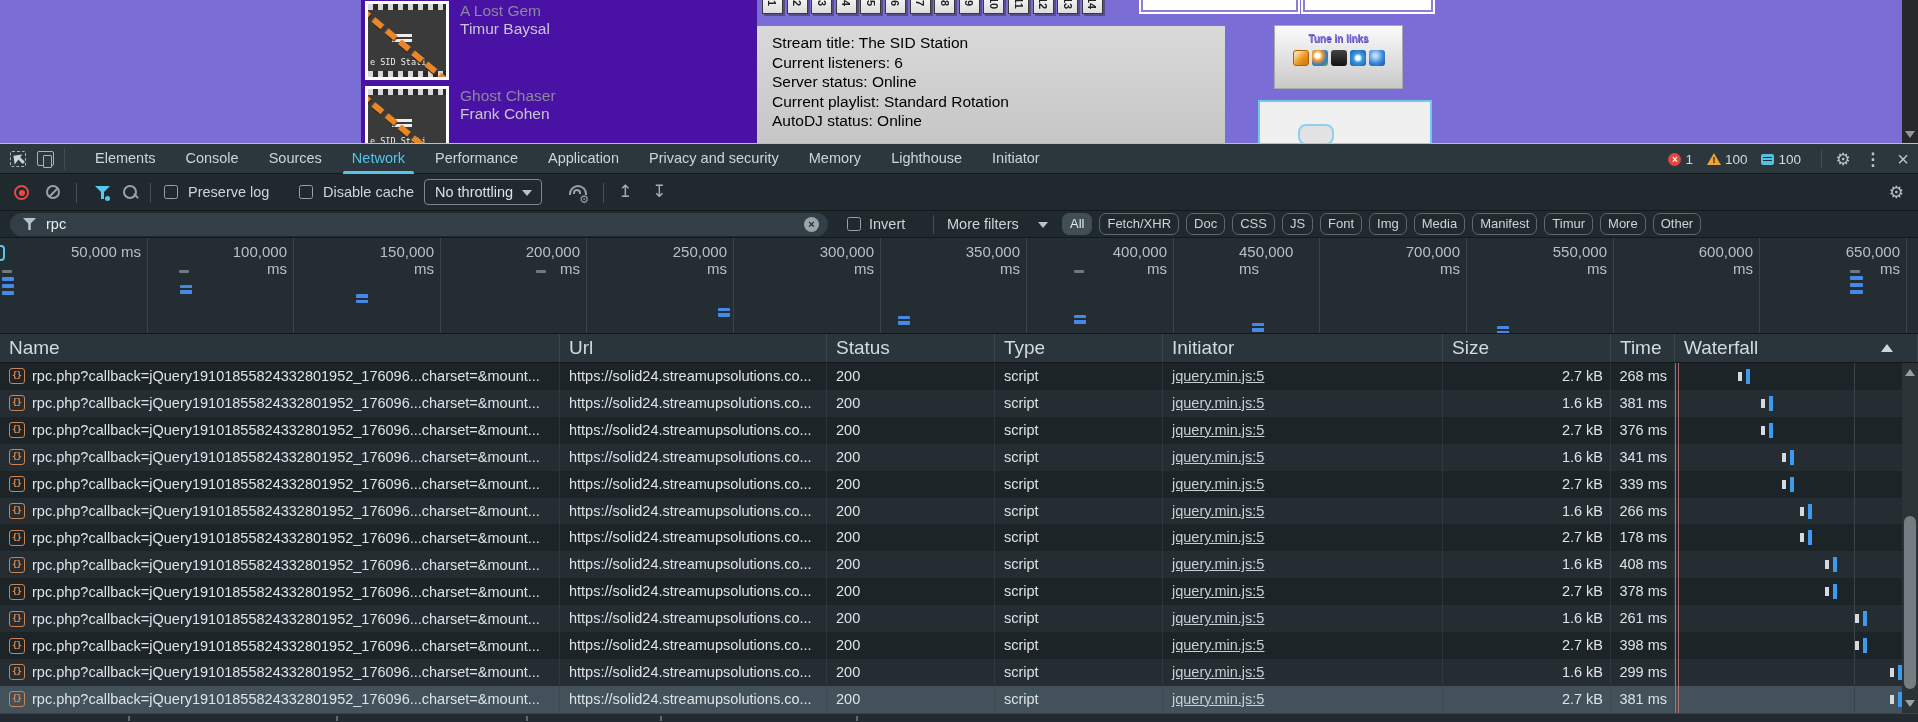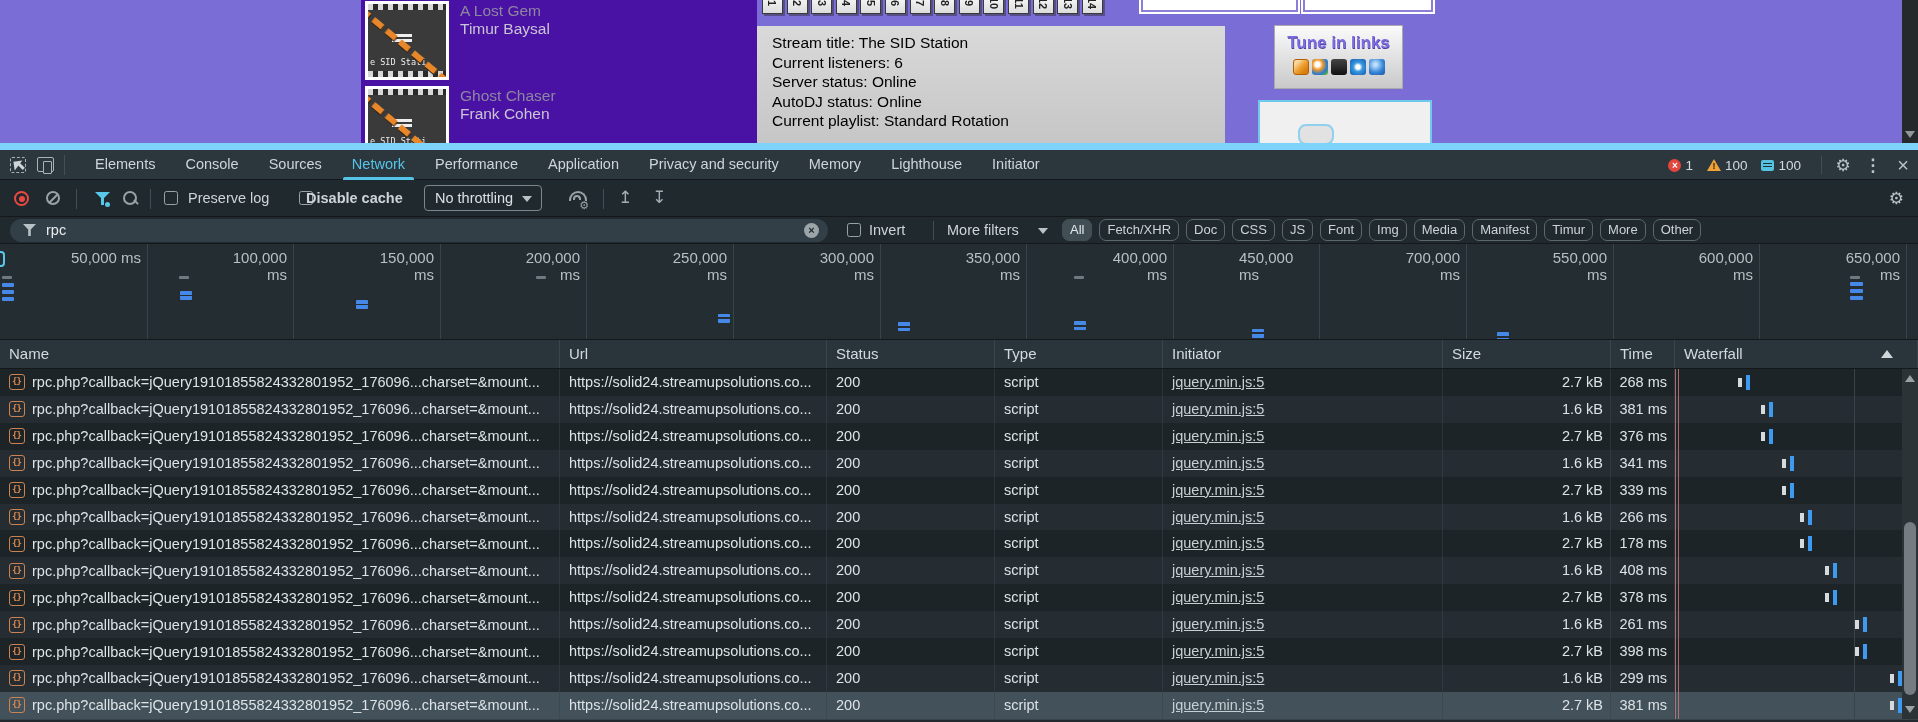--- a/index.html
+++ b/index.html
@@ -24,39 +24,39 @@
   #info-box a { color:#1515d0; text-decoration:underline; }
 
   .pkey { position:absolute; top:-9px; width:21px; height:23px; background:linear-gradient(#ffffff,#dcdcdc);
     border:1px solid #3a3a3a; box-shadow:2px 2px 0 rgba(40,40,40,.45); display:flex; align-items:flex-end; justify-content:center; }
   .pkey span { transform:rotate(90deg); font-size:11px; font-weight:bold; color:#222; display:block; margin-bottom:4px;}
 
   .top-box { position:absolute; top:-4px; height:16px; background:#fff; border:2px solid #8c7ed6; box-shadow:0 0 0 2px #fff; }
 
   #tune-box { position:absolute; left:1274px; top:25px; width:129px; height:64px;
     background:linear-gradient(#fbfbfb,#c9c9c9); border:1px solid #aaa; text-align:center; }
-  #tune-title { font-weight:bold; font-size:17px; color:#7b6ce0; margin-top:7px;
+  #tune-title { font-weight:bold; font-size:10px; color:#7b6ce0; margin-top:7px;
     text-shadow:0.5px 0.5px 0 #4a3fa0, -0.5px -0.5px 0 #fff; letter-spacing:0px; }
   #tune-icons { display:flex; justify-content:center; gap:3px; margin-top:6px; }
   #tune-icons .ticon { width:16px; height:16px; border-radius:3px; }
   .ticon-winamp { background:linear-gradient(135deg,#f6d8a0 20%,#ef9f2e 50%,#d87f10 80%); border:1px solid #b06000; }
   .ticon-wmp { background:radial-gradient(circle at 35% 35%, #ffffff 15%, #f59b28 35%, #2a78d0 65%, #58b030 90%); border-radius:50%; }
   .ticon-real { background:linear-gradient(#444,#111); }
   .ticon-qt { background:radial-gradient(circle at 50% 50%, #ffffff 18%, #3a9ae0 40%, #1a62b8 90%); border-radius:50%; }
   .ticon-globe { background:radial-gradient(circle at 40% 35%, #bce0ff 10%, #3a86d8 55%, #1b5fae 90%); border-radius:50%; }
 
   #blue-box { position:absolute; left:1258px; top:100px; width:174px; height:46px; background:#f0f0f0; border:2px solid #70c8ec; }
   #blue-box .btn { position:absolute; left:38px; top:22px; width:36px; height:21px; background:#e2e2e2; border:2px solid #8ed0ee; border-radius:8px; }
 
   #page-scrollbar { position:absolute; right:0; top:0; width:16px; height:143px; background:#26292c; }
   #page-scrollbar .down { position:absolute; left:3px; bottom:5px; width:0; height:0;
     border-left:5px solid transparent; border-right:5px solid transparent; border-top:7px solid #8f979c; }
 
   
-  #devtools { position:absolute; top:143px; left:0; width:1918px; height:446px; background:#fdba74; border-top:7px solid #7dd3fc; }
+  #devtools { position:absolute; top:143px; left:0; width:1918px; height:446px; background:#fdba74; border-top:1px solid #7dd3fc; }
 
   
   #tabbar { position:absolute; top:0; left:0; width:100%; height:30px; background:#2c373d; border-bottom:1px solid #14181a; }
   .tb-icon { position:absolute; top:7px; color:#a8b2b7; }
   #icon-inspect { left:10px; width:16px; height:16px; border:1.5px dashed #a8b2b7; border-radius:2px; }
   #icon-inspect:before { content:""; position:absolute; left:3px; top:3px; width:0; height:0;
     border-top:9px solid #cdd5d9; border-right:9px solid transparent; transform:rotate(-8deg); }
   #icon-inspect:after { content:""; position:absolute; left:7px; top:7px; width:7px; height:2.5px; background:#cdd5d9; transform:rotate(45deg); }
   #icon-device { left:37px; width:17px; height:15px; border:1.5px solid #a8b2b7; border-radius:2px; }
   #icon-device:after { content:""; position:absolute; right:1px; top:3px; width:7px; height:11px; background:#2c373d; border:1.5px solid #a8b2b7; border-radius:1px; }
@@ -127,21 +127,21 @@
   .mark { position:absolute; border-radius:1px; }
   .mark.gray { height:3px; background:#6e7a80; }
   .mark.blue { height:4px; background:#4588e8; }
   .mark.blue2 { height:9px; background:linear-gradient(#4588e8 0 3.5px,transparent 3.5px 5.5px,#4588e8 5.5px 9px); }
   #tl-handle { position:absolute; left:-5px; top:7px; width:10px; height:16px; border:2px solid #59c7ea; border-radius:4px; background:#242d31; }
 
   
   :root { --cols:560px 267px 168px 168px 280px 168px 64px 243px; }
   #thead { position:absolute; top:190px; left:0; width:100%; height:29px; background:#2a353b; border-bottom:1px solid #14181a;
     display:grid; grid-template-columns:var(--cols); }
-  #thead .hcell { font-size:15px; color:#d3dadd; line-height:27px; padding-left:9px; border-right:1px solid #3a444a; position:relative; white-space:nowrap; }
+  #thead .hcell { font-size:19px; color:#d3dadd; line-height:27px; padding-left:9px; border-right:1px solid #3a444a; position:relative; white-space:nowrap; }
   #sort-arrow { position:absolute; right:24px; top:10px; width:0; height:0;
     border-left:6px solid transparent; border-right:6px solid transparent; border-bottom:8px solid #cfd6da; }
   #rows { position:absolute; top:219px; left:0; width:100%; height:350px; }
   .nrow { display:grid; grid-template-columns:var(--cols); height:26.92px; background:#1d2428; }
   .nrow.even { background:#252d32; }
   .nrow.selected { background:#42515a; }
   .cell { font-size:14.5px; color:#dde3e6; line-height:26px; padding-left:9px; border-right:1px solid rgba(58,68,74,.55);
     white-space:nowrap; overflow:hidden; position:relative; }
   .cell.right { text-align:right; padding-right:7px; padding-left:0; }
   .name-cell { display:flex; align-items:center; gap:7px; }
@@ -236,22 +236,22 @@
     </div>
 
   <div class="top-box" style="left:1141px; width:157px;"></div>
   <div class="top-box" style="left:1303px; width:130px;"></div>
 
   <div id="info-box">
     <div id="info-lines">
         <div>Stream title: The SID Station</div>
         <div>Current listeners: 6</div>
         <div>Server status: Online</div>
+        <div>Current playlist: Standard Rotation</div>
         <div>AutoDJ status: Online</div>
-        <div>Current playlist: Standard Rotation</div>
       </div>
   </div>
 
   <div id="tune-box">
     <div id="tune-title">Tune in links</div>
     <div id="tune-icons">
       <div class="ticon ticon-winamp"></div>
       <div class="ticon ticon-wmp"></div>
       <div class="ticon ticon-real"></div>
       <div class="ticon ticon-qt"></div>
@@ -309,21 +309,21 @@
     <div class="tool rec"></div>
     <div class="tool clr"></div>
     <div class="tool tool-sep" style="left:76px;"></div>
     <div class="tool funnel"></div>
     <div class="tool fdot"></div>
     <div class="tool search"></div>
     <div class="tool tool-sep" style="left:150px;"></div>
     <div class="tool checkbox" style="left:164px;"></div>
     <div class="tool tool-label" style="left:188px;">Preserve log</div>
     <div class="tool checkbox" style="left:299px;"></div>
-    <div class="tool tool-label" style="left:306px;font-weight:bold;">Disable cache</div>
+    <div class="tool tool-label" style="left:323px;">Disable cache</div>
     <div id="throttle"><span>No throttling</span></div>
     <div class="tool wifi">
         <i></i>
       </div>
     <div class="tool tool-sep" style="left:603px;"></div>
     <div class="tool io-arrow" style="left:618px;">↥</div>
     <div class="tool io-arrow" style="left:652px;">↧</div>
     <div id="net-gear">⚙</div>
   </div>
 

